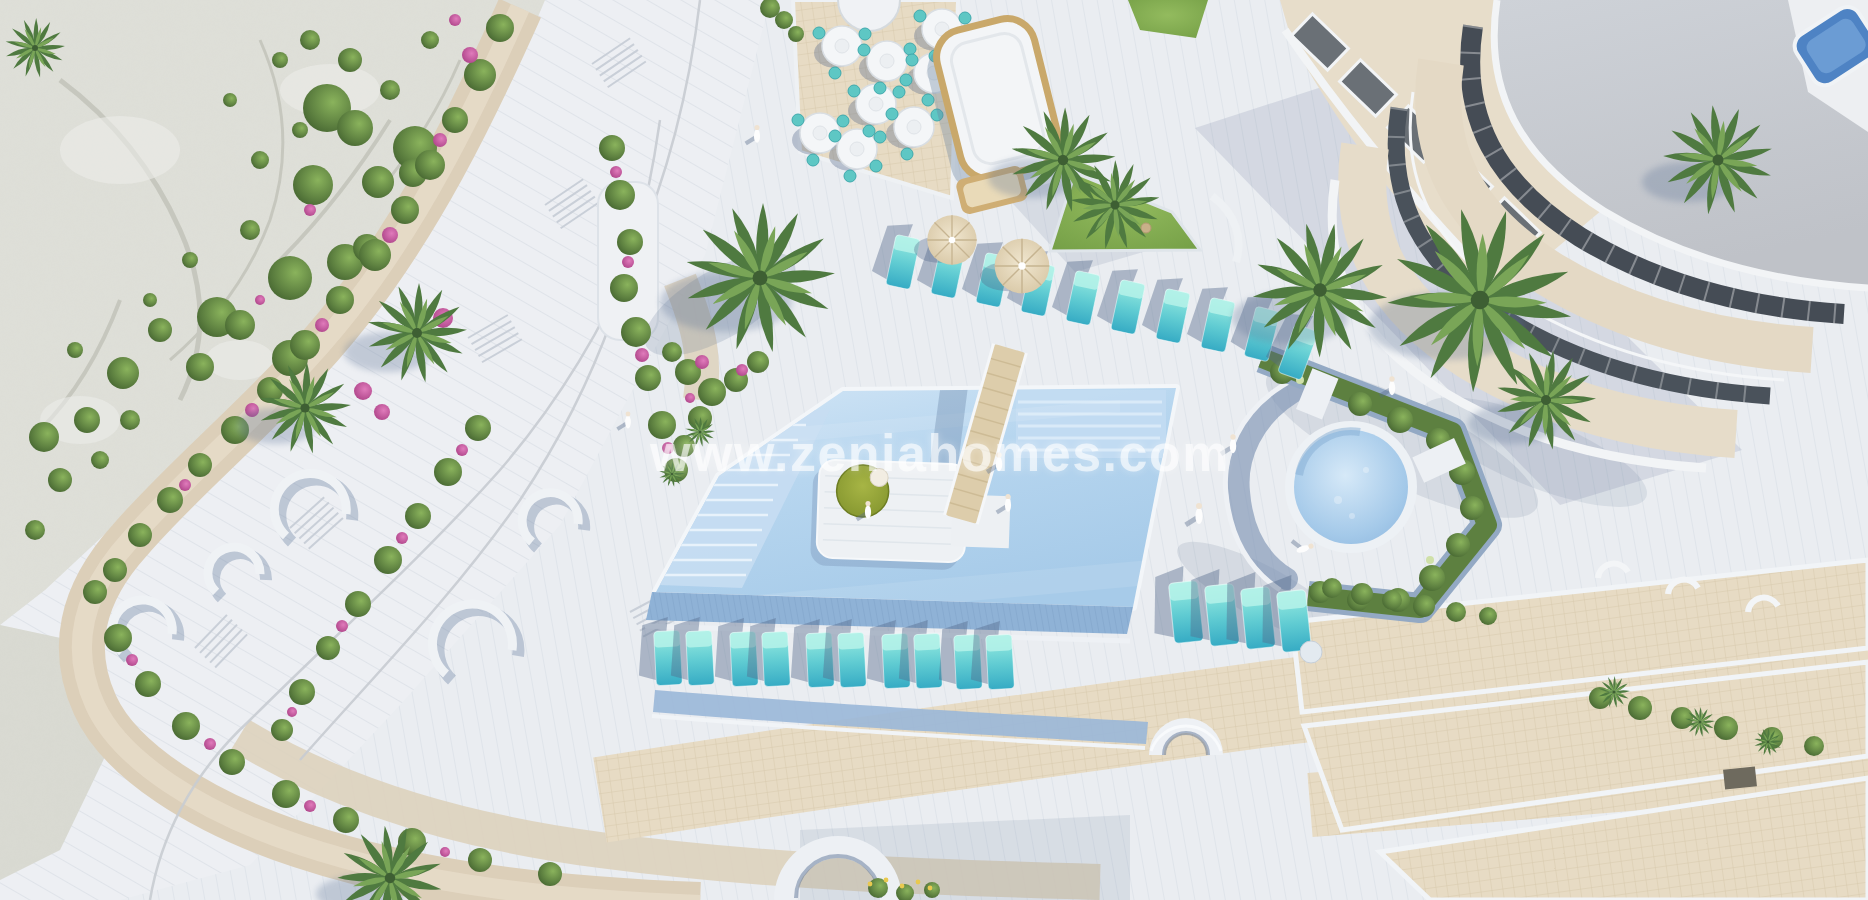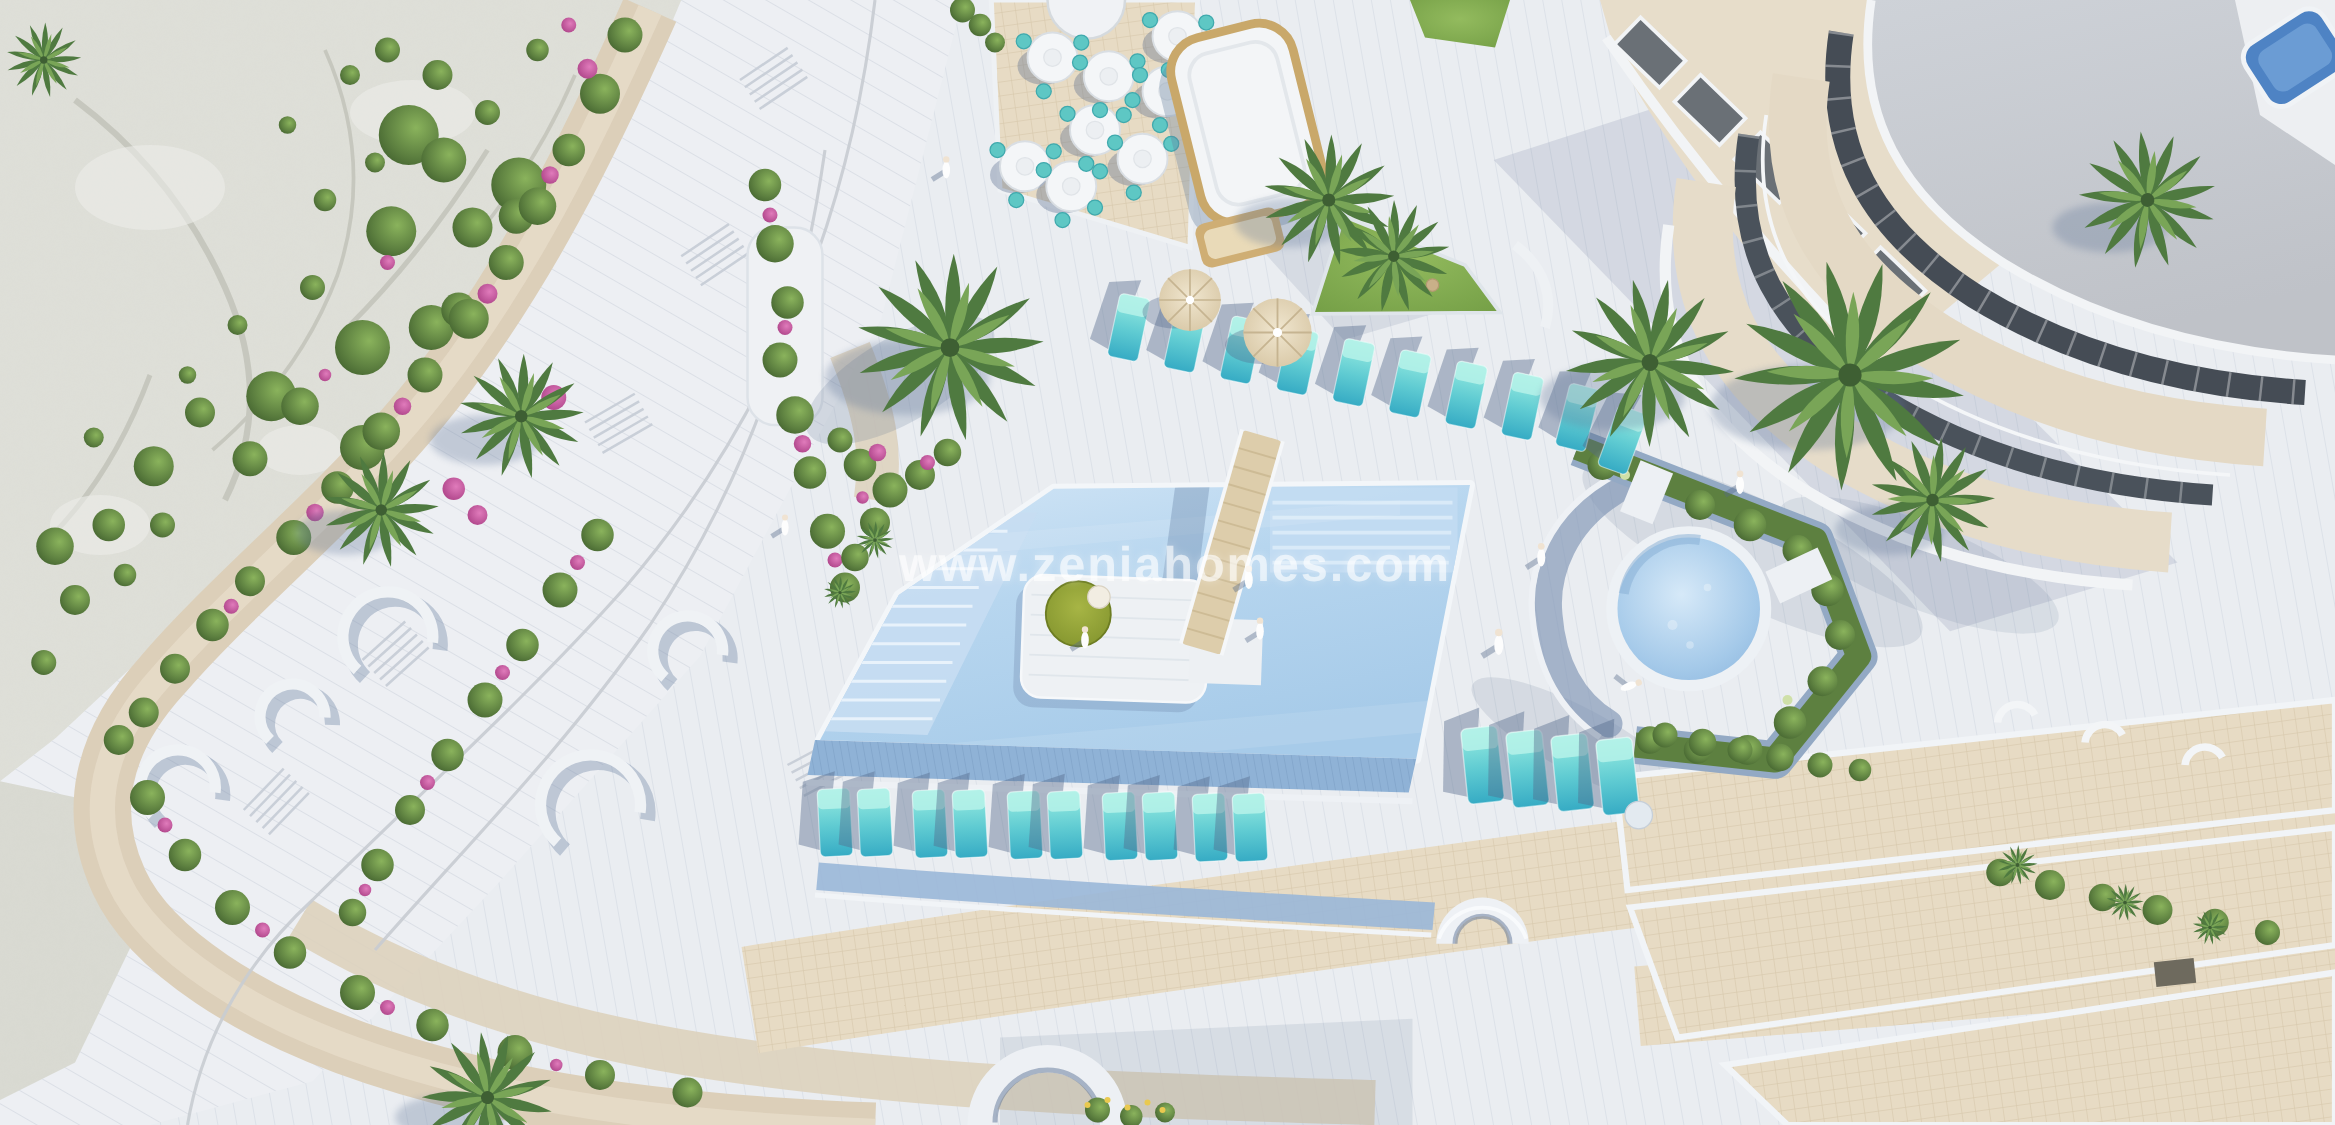--- a/index.html
+++ b/index.html
@@ -1,20 +1,20 @@
 <!DOCTYPE html>
 <html style="--deck: #eaedf1; --deckLine: #d8dde4; --rock: #dedfd8; --road: #dccfb9; --tileBeige: #e7dbc4; --tileLine: #d8c9ac; --poolLight: #d3e6f6; --poolDeep: #a7cbe9; --channel: #8fb2d6; --teal: #5fcbd2; --tealDark: #36abc4; --slate: #54688a; --greenDark: #44672f; --greenMid: #6b9246; --palmDark: #4f7a40; --palmLight: #79a557; --pink: #c74f9b; --tan: #c9a86a; --parasol: #ded0b2; --roof: #c7cad0; --windowDark: #454c55; --terraceBeige: #e4d9c5; --roofPoolBlue: #4e83c4; --lawn: #7aa348; --olive: #8a9b2e;"><head>
 <meta charset="utf-8">
 <style>
   html,body{margin:0;padding:0;background:#e9edf1;}
   #stage{position:relative;width:1868px;height:900px;overflow:hidden;font-family:"Liberation Sans",sans-serif;}
   #stage svg{position:absolute;left:0;top:0;}
   .watermark{
     position:absolute;left:940px;top:453px;transform:translate(-50%,-50%);
-    font-size:39px;font-weight:bold;letter-spacing:1.5px;
+    font-size:52px;font-weight:bold;letter-spacing:1.5px;
     color:rgba(255,255,255,0.62);text-shadow:0 0 8px rgba(255,255,255,0.35);
     white-space:nowrap;user-select:none;
   }
 </style>
 </head>
 <body>
 
 <div id="stage">
 <svg width="1868" height="900" viewBox="0 0 1868 900">
 <defs>

